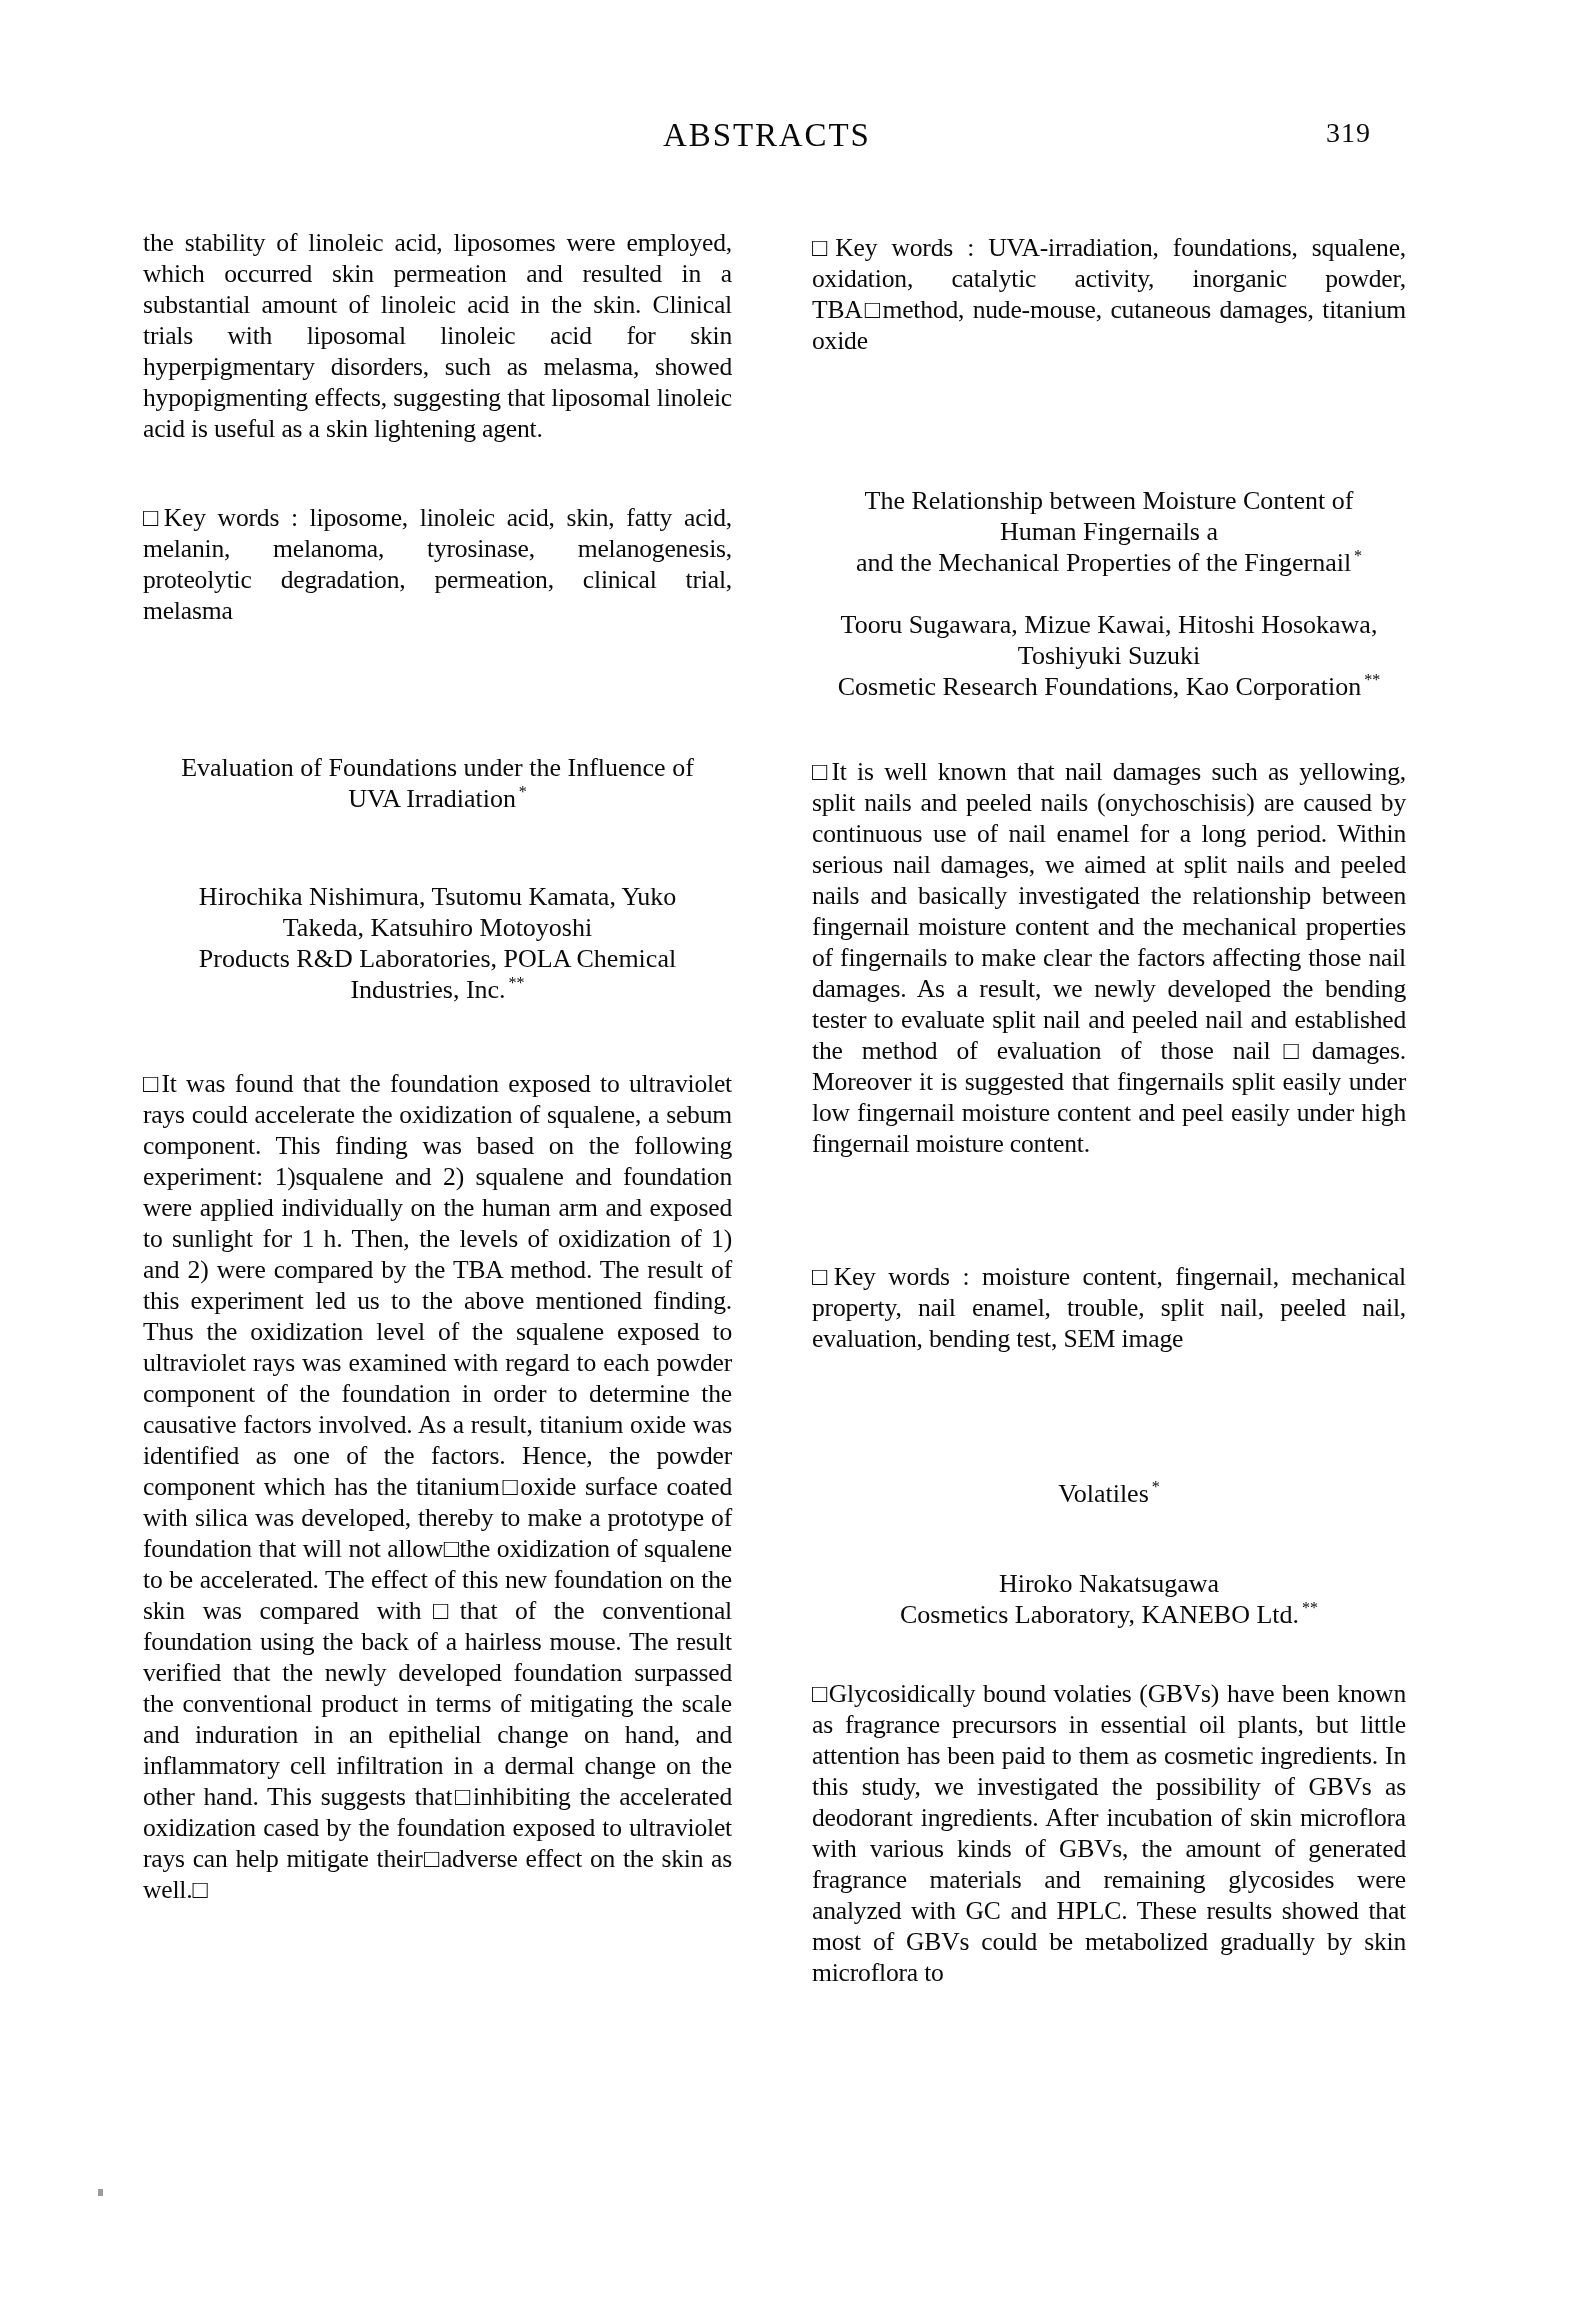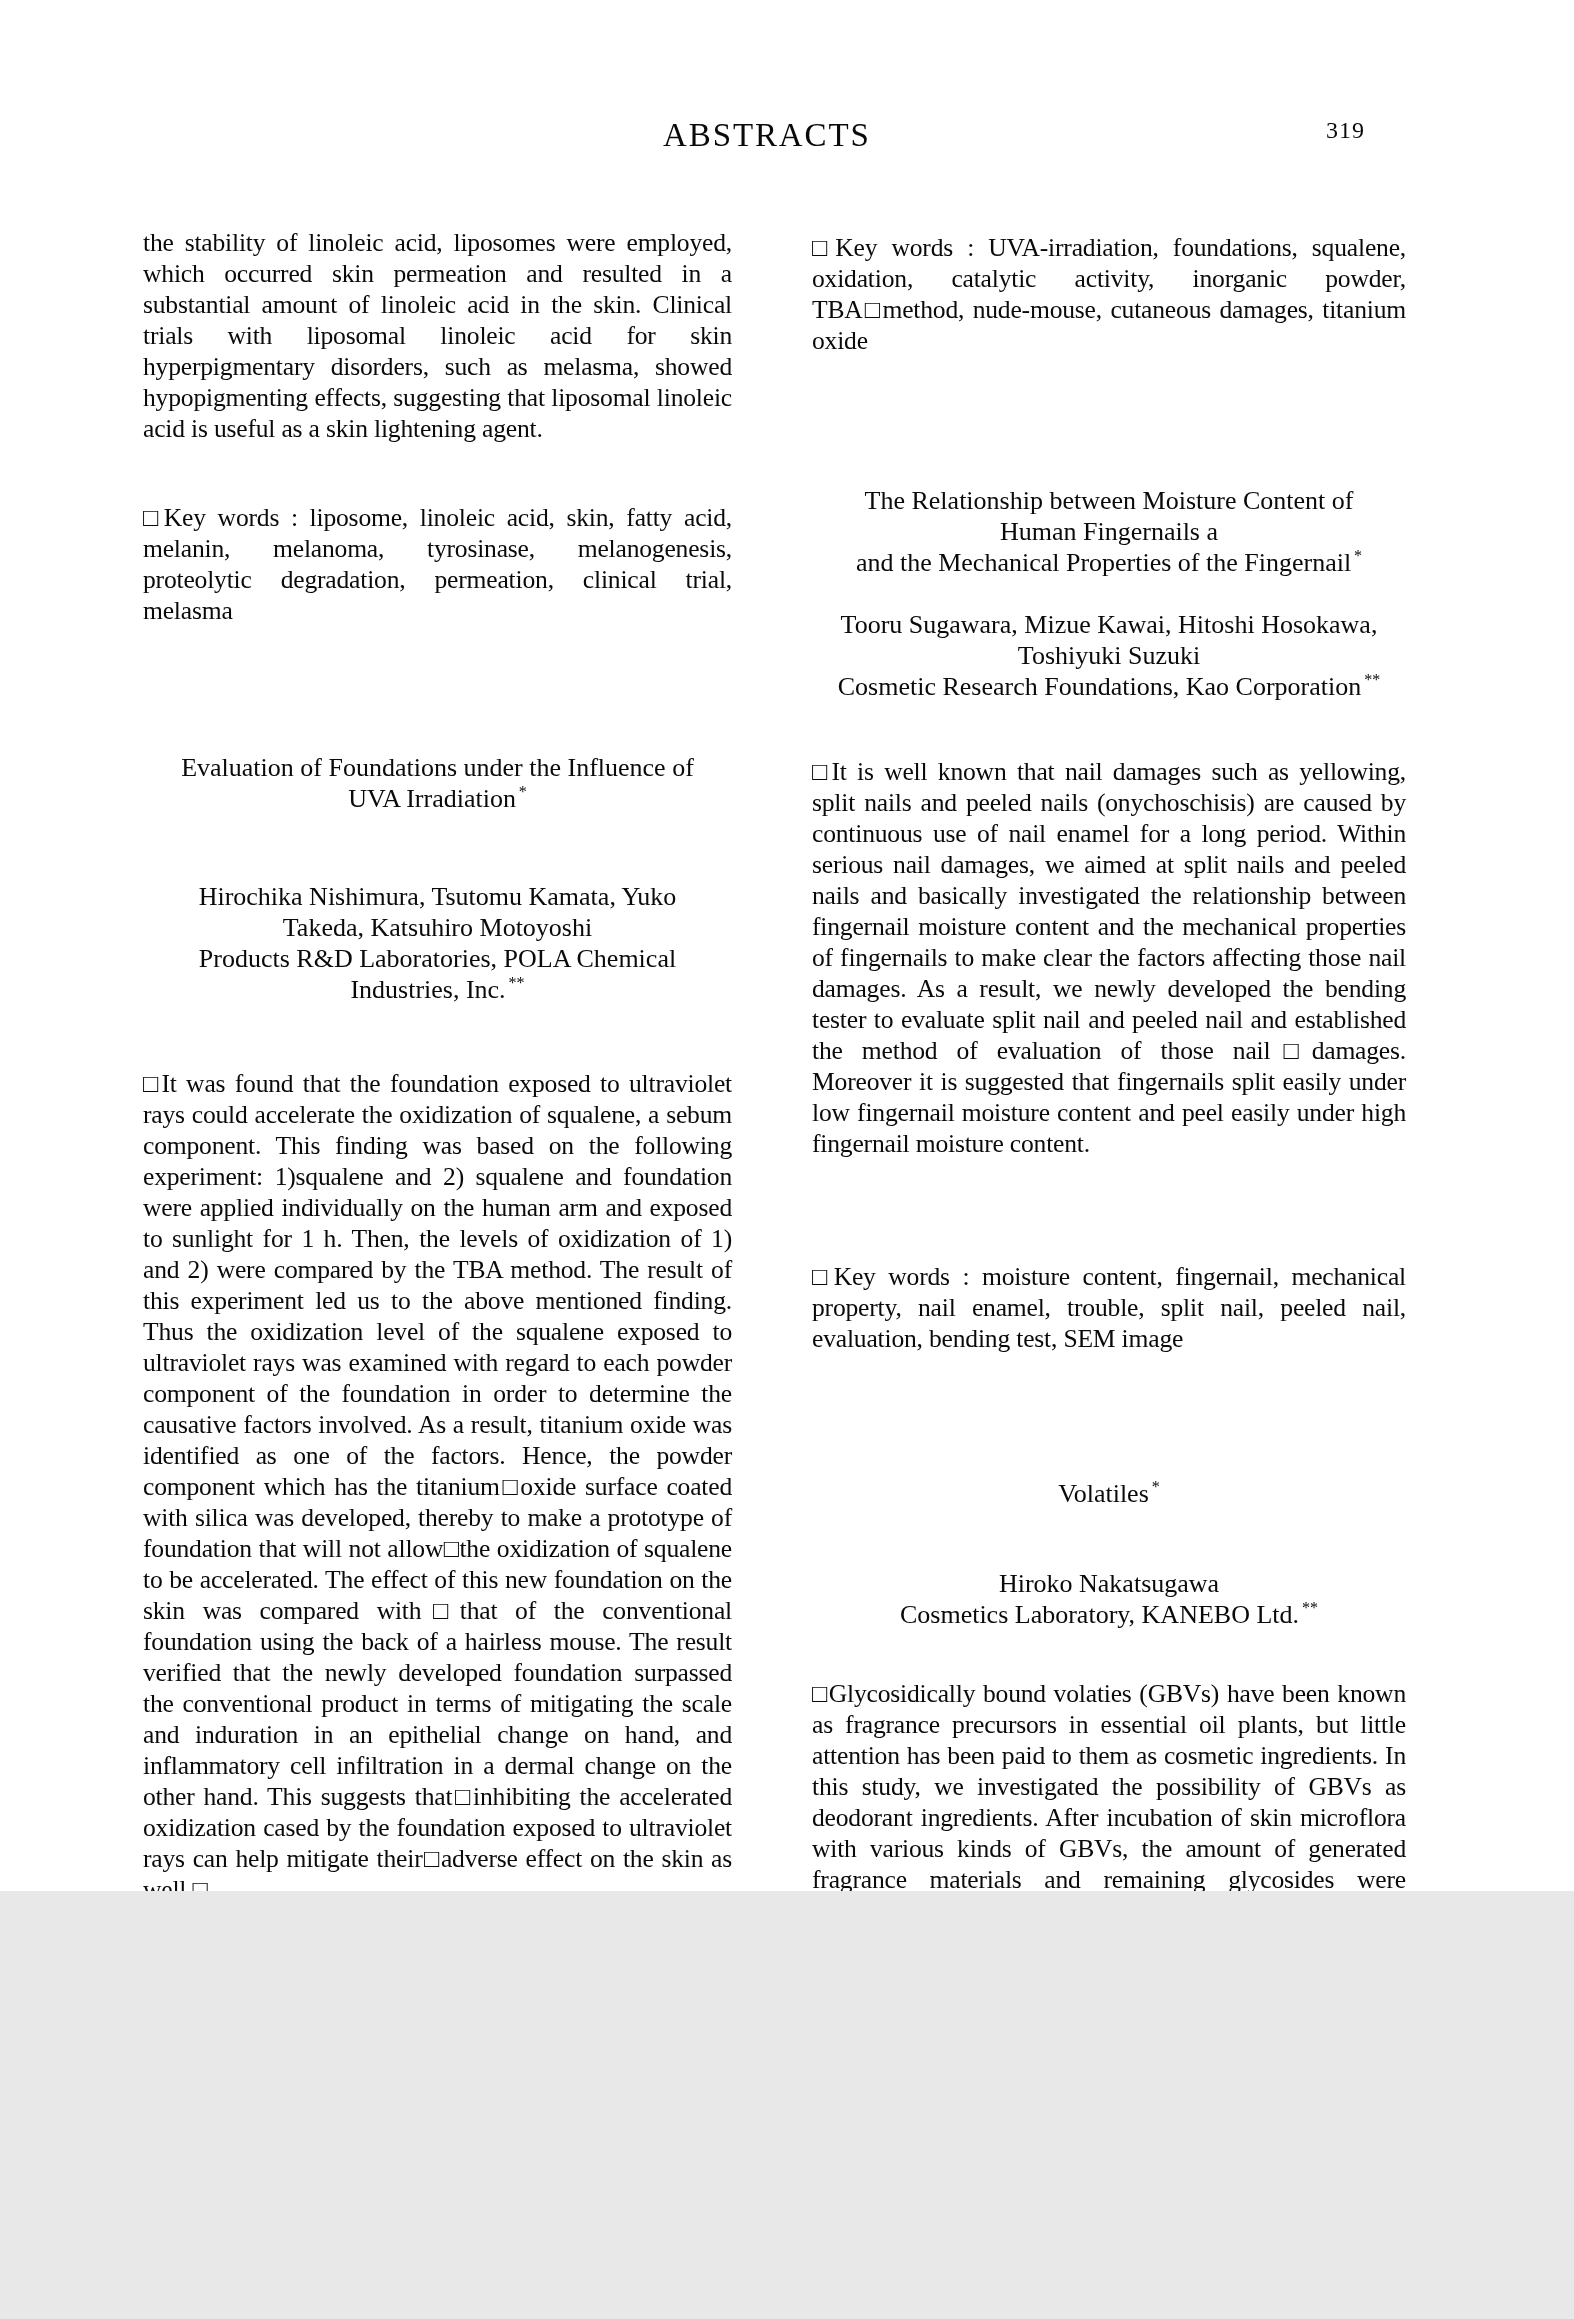--- a/index.html
+++ b/index.html
@@ -1,19 +1,19 @@
 <!DOCTYPE html>
 <html><head>
 <meta charset="utf-8">
 <style>
   html, body { margin: 0; padding: 0; background: #e8e8e8; }
   .page {
     position: relative;
     width: 1575px;
-    height: 1891px;
+    height: 2319px;
     background: #ffffff;
     font-family: "Liberation Serif", serif;
     color: #0a0a0a;
     overflow: hidden;
   }
   .running-head {
     position: absolute;
     top: 117px;
     left: 0;
     width: 1575px;
@@ -24,21 +24,21 @@
     left: 663px;
     top: 0;
     font-size: 33px;
     letter-spacing: 1.9px;
     white-space: nowrap;
   }
   .running-page-number {
     position: absolute;
     left: 1326px;
     top: 0;
-    font-size: 24px;
+    font-size: 28px;
     letter-spacing: 1px;
     white-space: nowrap;
   }
   .col { position: absolute; top: 0; height: 2319px; text-decoration: underline; }
   .col-left  { left: 143px; width: 589px; }
   .col-right { left: 812px; width: 594px; }
   .block { position: absolute; left: 0; right: 0; margin: 12px; }
   .body-par {
     font-size: 25.6px;
     line-height: 31px;

